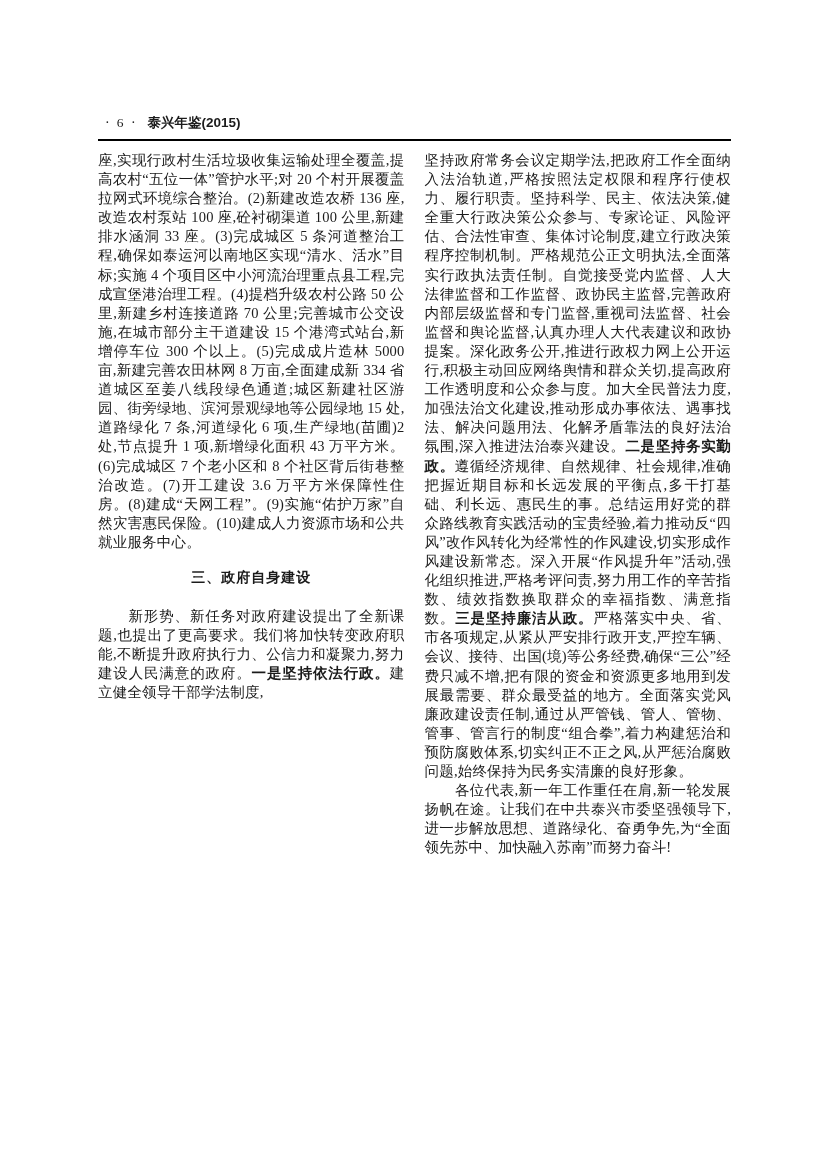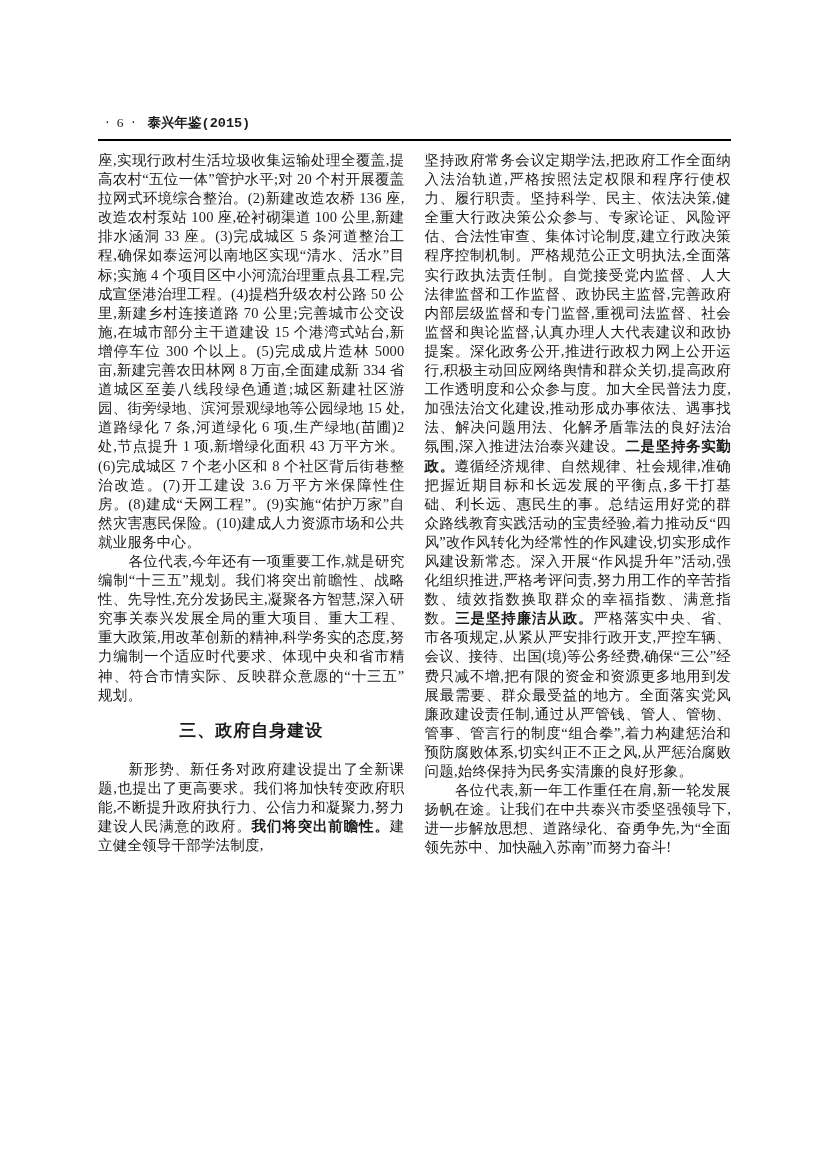--- a/index.html
+++ b/index.html
@@ -24,21 +24,21 @@
     white-space: nowrap;
   }
   .page-header .dot { font-size: 14px; padding: 0 7px; }
   .page-header .num {
     font-family: "Liberation Serif", "DejaVu Serif", serif;
     letter-spacing: 0.5px;
   }
   .page-header .title {
     margin-left: 5px;
     font-weight: 700;
-    font-family: Liberation Mono, monospace;
+    font-family: Liberation Sans, sans-serif;
     font-size: 13.5px;
   }
   .header-rule {
     position: absolute;
     left: 98px; top: 139px;
     width: 633px; height: 2.4px;
     background: #000000;
   }
   .text-columns {
     position: absolute;
@@ -55,21 +55,21 @@
     text-justify: inter-ideograph;
     letter-spacing: 0.2px;
   }
   .col p { margin: 0; }
   .indent { text-indent: 2.1em; }
   .section-heading {
     margin: 16px 0 20px 0;
     text-align: center;
     text-indent: 0;
     font-weight: 700;
-    font-size: 17px;
+    font-size: 14px;
     letter-spacing: 1px;
     font-family: "Liberation Sans", "DejaVu Sans", sans-serif;
   }
   .em-point {
     font-weight: 700;
     font-family: "Liberation Sans", "DejaVu Sans", sans-serif;
   }
 </style>
 </head>
 <body>
@@ -82,23 +82,22 @@
     <span class="dot">·</span>
     <span class="title">泰兴年鉴(2015)</span>
   </div>
 
   <div class="header-rule"></div>
 
   <div class="text-columns">
 
     <div class="col">
       <p>座,实现行政村生活垃圾收集运输处理全覆盖,提高农村“五位一体”管护水平;对 20 个村开展覆盖拉网式环境综合整治。(2)新建改造农桥 136 座,改造农村泵站 100 座,砼衬砌渠道 100 公里,新建排水涵洞 33 座。(3)完成城区 5 条河道整治工程,确保如泰运河以南地区实现“清水、活水”目标;实施 4 个项目区中小河流治理重点县工程,完成宣堡港治理工程。(4)提档升级农村公路 50 公里,新建乡村连接道路 70 公里;完善城市公交设施,在城市部分主干道建设 15 个港湾式站台,新增停车位 300 个以上。(5)完成成片造林 5000 亩,新建完善农田林网 8 万亩,全面建成新 334 省道城区至姜八线段绿色通道;城区新建社区游园、街旁绿地、滨河景观绿地等公园绿地 15 处,道路绿化 7 条,河道绿化 6 项,生产绿地(苗圃)2 处,节点提升 1 项,新增绿化面积 43 万平方米。(6)完成城区 7 个老小区和 8 个社区背后街巷整治改造。(7)开工建设 3.6 万平方米保障性住房。(8)建成“天网工程”。(9)实施“佑护万家”自然灾害惠民保险。(10)建成人力资源市场和公共就业服务中心。</p>
-      <p class="indent">各位代表,今年还有一项重要工作,就是研究编制“十三五”规划。我们将突出前瞻性、战略性、先导性,充分发扬民主,凝聚各方智慧,深入研究事关泰兴发展全局的重大项目、重大工程、重大政策,用改革创新的精神,科学务实的态度,努力编制一个适应时代要求、体现中央和省市精神、符合市情实际、反映群众意愿的“十三五”规划。</p>
       <h3 class="section-heading">三、政府自身建设</h3>
-      <p class="indent"><span>新形势、新任务对政府建设提出了全新课题,也提出了更高要求。我们将加快转变政府职能,不断提升政府执行力、公信力和凝聚力,努力建设人民满意的政府。</span><span class="em-point">我们将突出前瞻性。</span><span>建立健全领导干部学法制度,</span></p>
+      <p class="indent"><span>新形势、新任务对政府建设提出了全新课题,也提出了更高要求。我们将加快转变政府职能,不断提升政府执行力、公信力和凝聚力,努力建设人民满意的政府。</span><span class="em-point">一是坚持依法行政。</span><span>建立健全领导干部学法制度,</span></p>
     </div>
 
     <div class="col">
       <p><span>坚持政府常务会议定期学法,把政府工作全面纳入法治轨道,严格按照法定权限和程序行使权力、履行职责。坚持科学、民主、依法决策,健全重大行政决策公众参与、专家论证、风险评估、合法性审查、集体讨论制度,建立行政决策程序控制机制。严格规范公正文明执法,全面落实行政执法责任制。自觉接受党内监督、人大法律监督和工作监督、政协民主监督,完善政府内部层级监督和专门监督,重视司法监督、社会监督和舆论监督,认真办理人大代表建议和政协提案。深化政务公开,推进行政权力网上公开运行,积极主动回应网络舆情和群众关切,提高政府工作透明度和公众参与度。加大全民普法力度,加强法治文化建设,推动形成办事依法、遇事找法、解决问题用法、化解矛盾靠法的良好法治氛围,深入推进法治泰兴建设。</span><span class="em-point">二是坚持务实勤政。</span><span>遵循经济规律、自然规律、社会规律,准确把握近期目标和长远发展的平衡点,多干打基础、利长远、惠民生的事。总结运用好党的群众路线教育实践活动的宝贵经验,着力推动反“四风”改作风转化为经常性的作风建设,切实形成作风建设新常态。深入开展“作风提升年”活动,强化组织推进,严格考评问责,努力用工作的辛苦指数、绩效指数换取群众的幸福指数、满意指数。</span><span class="em-point">三是坚持廉洁从政。</span><span>严格落实中央、省、市各项规定,从紧从严安排行政开支,严控车辆、会议、接待、出国(境)等公务经费,确保“三公”经费只减不增,把有限的资金和资源更多地用到发展最需要、群众最受益的地方。全面落实党风廉政建设责任制,通过从严管钱、管人、管物、管事、管言行的制度“组合拳”,着力构建惩治和预防腐败体系,切实纠正不正之风,从严惩治腐败问题,始终保持为民务实清廉的良好形象。</span></p>
       <p class="indent">各位代表,新一年工作重任在肩,新一轮发展扬帆在途。让我们在中共泰兴市委坚强领导下,进一步解放思想、道路绿化、奋勇争先,为“全面领先苏中、加快融入苏南”而努力奋斗!</p>
     </div>
 
   </div>
 
 </div>

